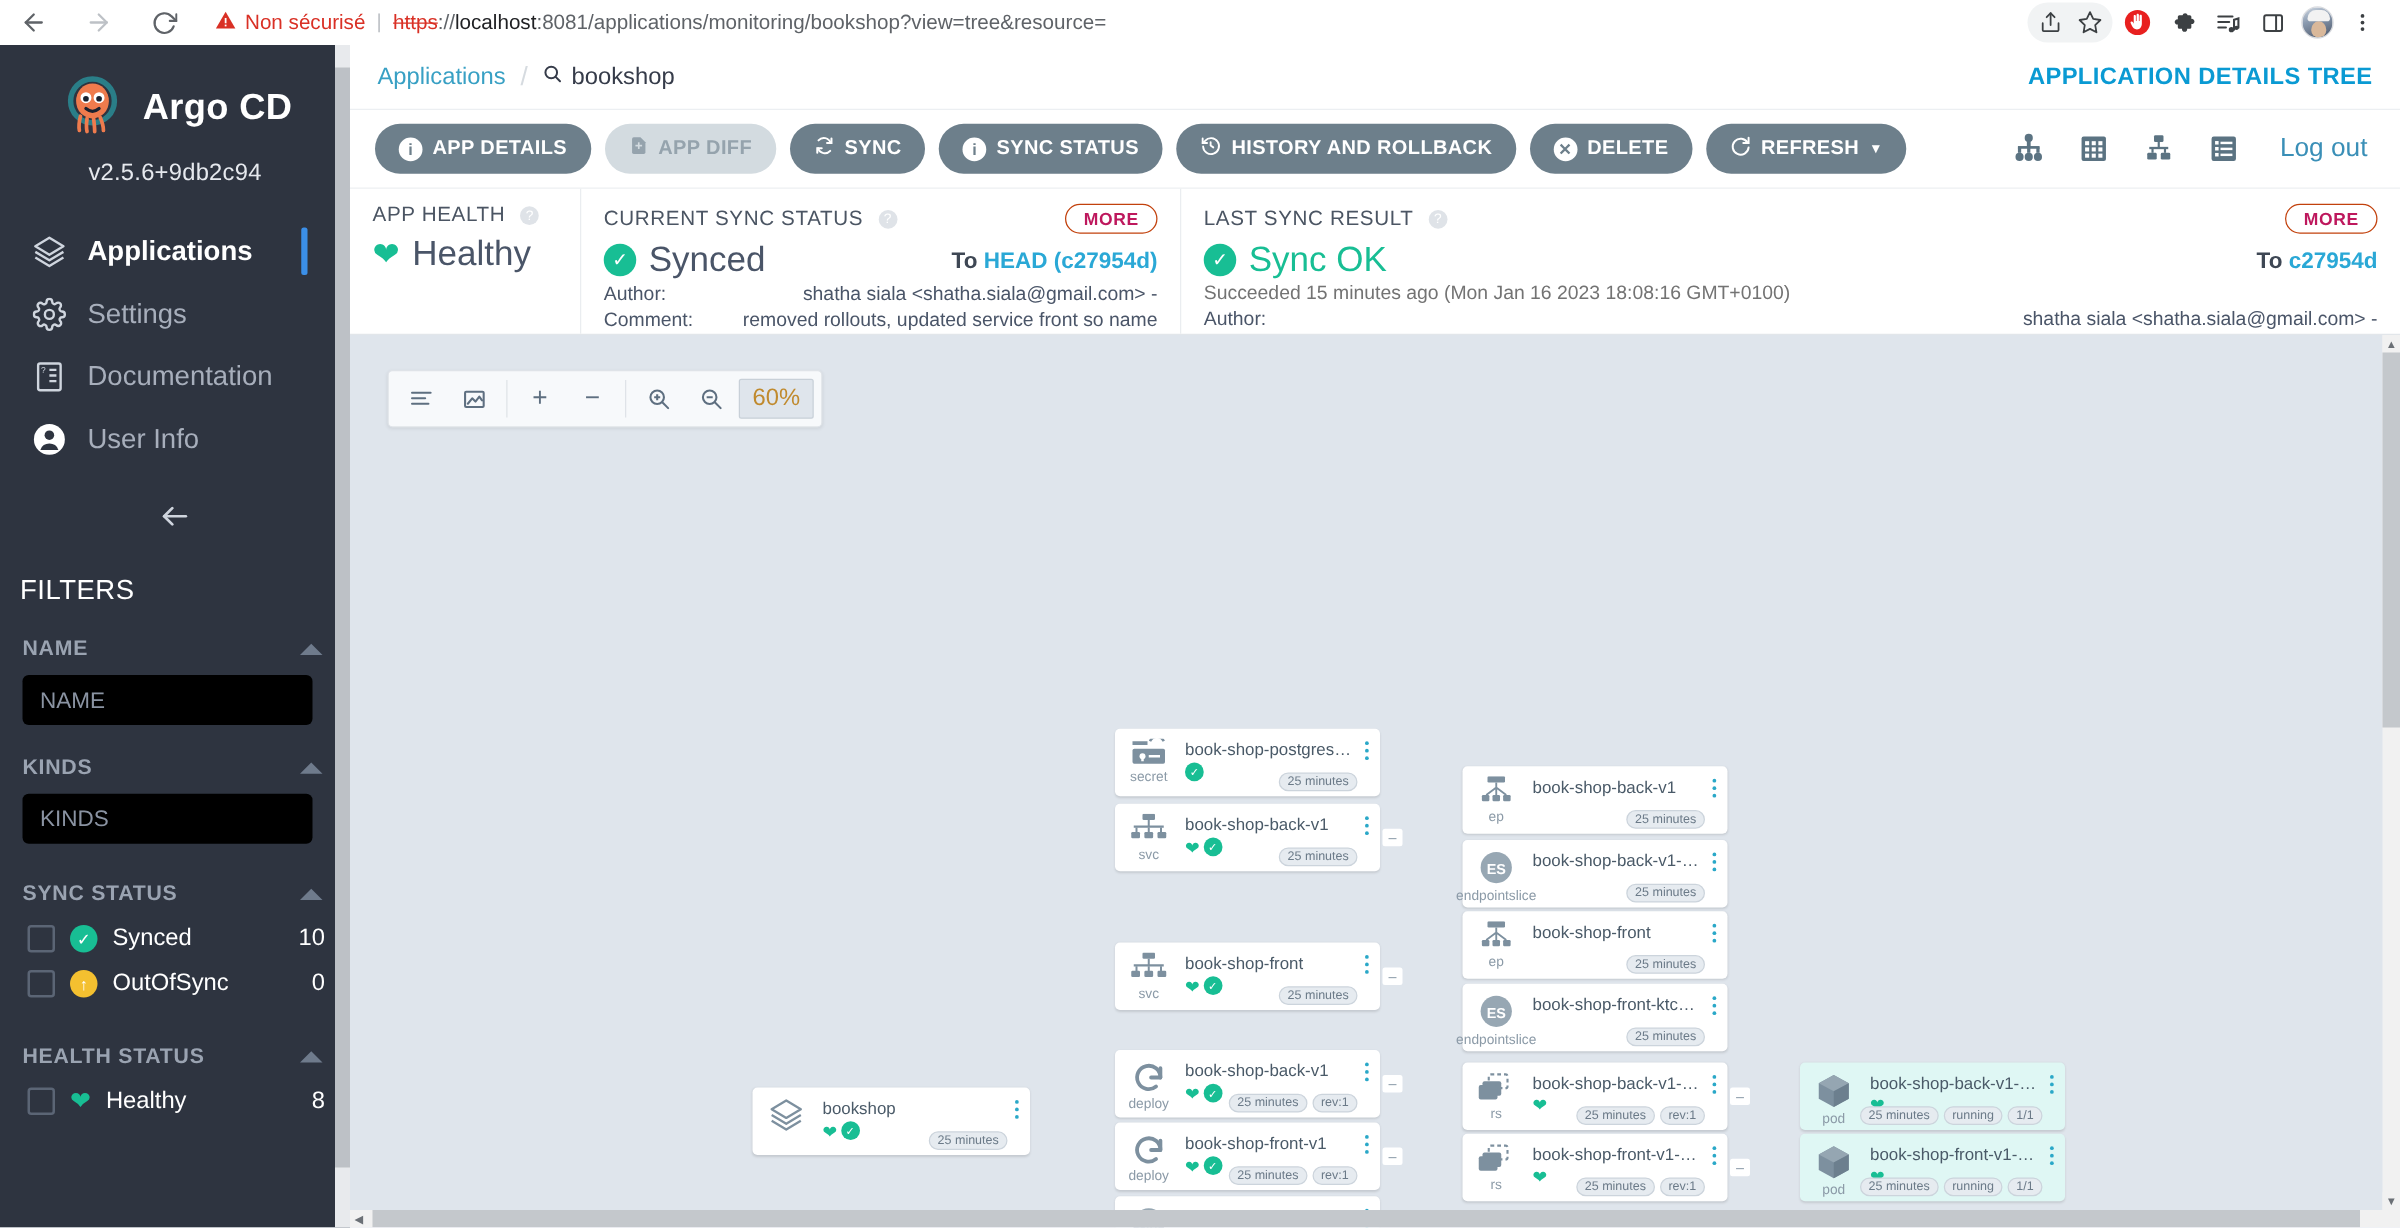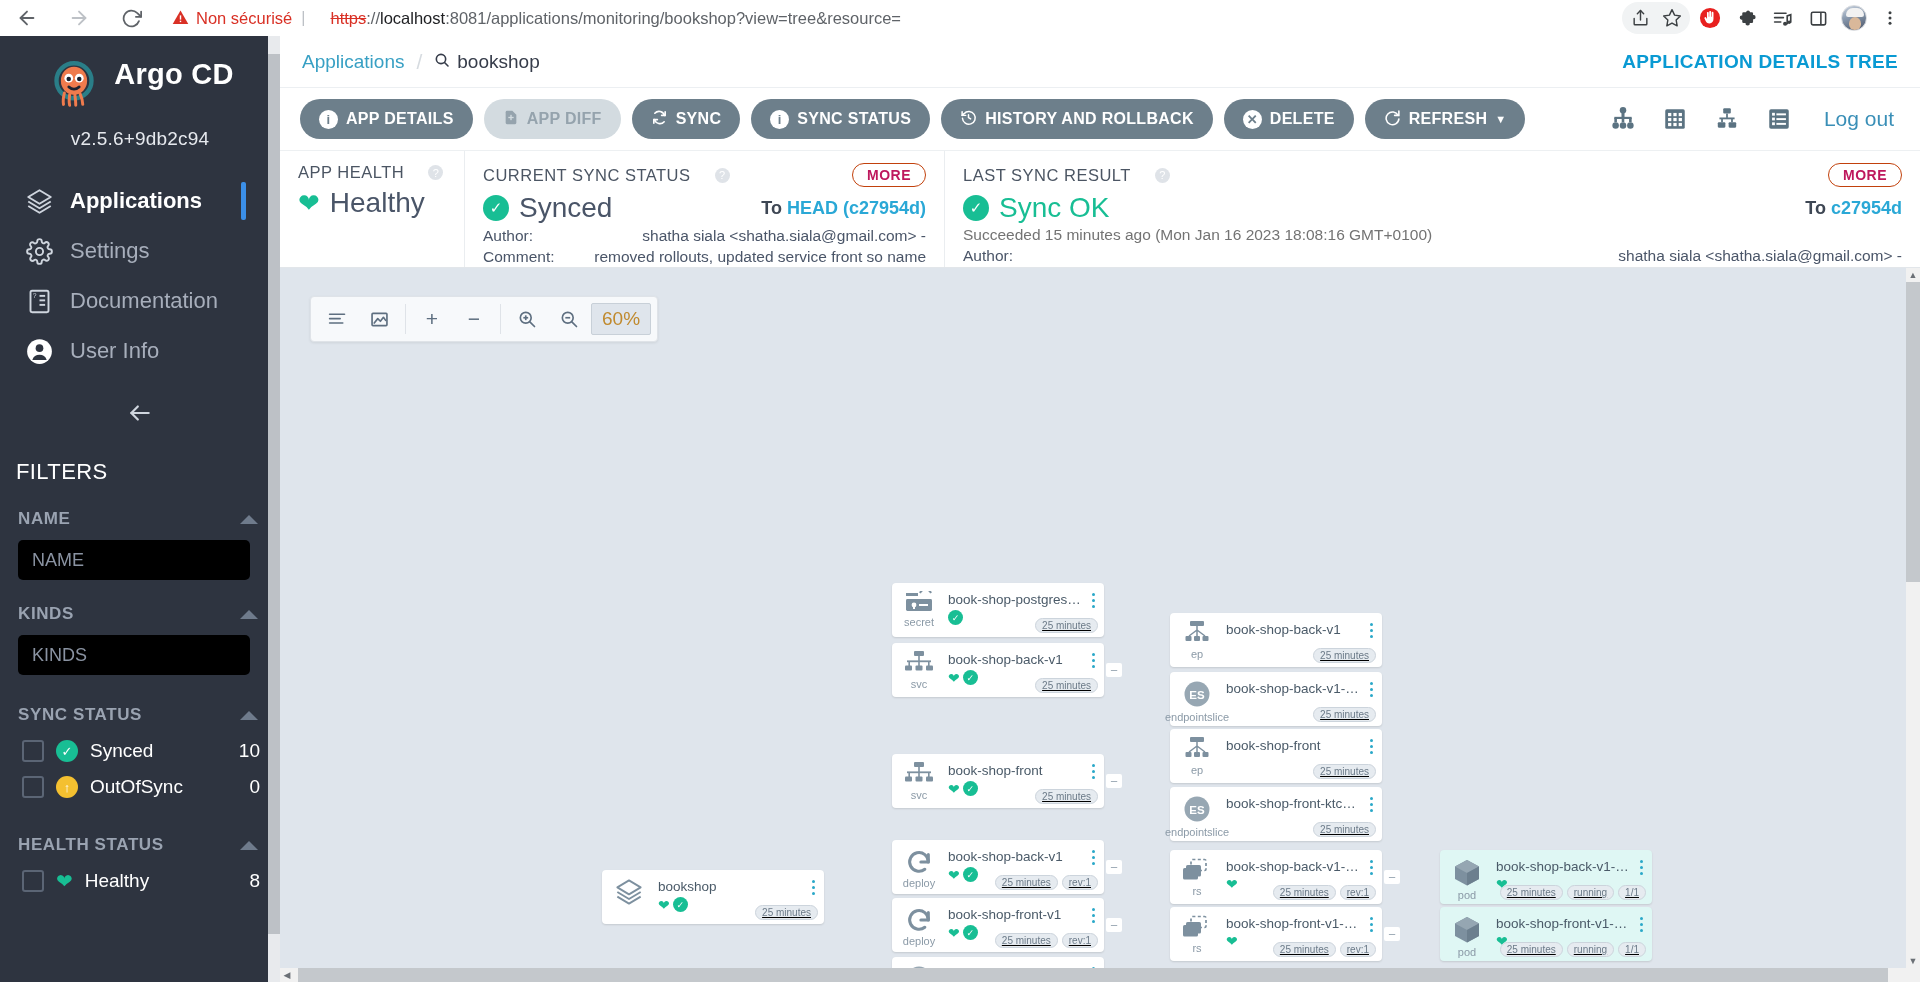--- a/index.html
+++ b/index.html
@@ -9,36 +9,36 @@
   
   .browser-bar { height:36px; background:#ffffff; display:flex; align-items:center; padding:0 10px; gap:18px; }
   .nav-btn { width:34px; height:34px; display:flex; align-items:center; justify-content:center; color:#5f6368; cursor:pointer; }
   .nav-btn svg { display:block; }
   .omnibox { flex:1; height:28px; display:flex; align-items:center; margin-left:6px; }
   .warn-wrap { display:flex; align-items:center; gap:7px; }
   .warn-tri { color:#d93025; font-size:15px; line-height:1; }
   .warn-text { color:#d93025; font-size:16.5px; }
   .omni-sep { color:#bdc1c6; margin:0 9px; font-size:16px; }
   .url { font-size:16.5px; color:#5f6368; letter-spacing:0; }
-  .url .scheme { color:#d93025; text-decoration:line-through;margin-left:16px; }
+  .url .scheme { color:#d93025; text-decoration:line-through; }
   .url .host { color:#202124; }
   .url .rest { color:#5f6368; }
   .chrome-right { display:flex; align-items:center; gap:4px; padding-right:4px; }
   .cr-icon { width:32px; height:32px; display:flex; align-items:center; justify-content:center; color:#3c4043; cursor:pointer; }
   .cr-pill { display:flex; align-items:center; background:#f1f3f4; border-radius:16px; height:32px; padding:0 2px; }
   .avatar { width:26px; height:26px; border-radius:50%; background:linear-gradient(160deg,#cfd8e3 0%,#8b9bb0 40%,#4a5568 100%); border:1px solid #dadce0; position:relative; overflow:hidden;}
   .avatar:after{content:"";position:absolute;left:4px;top:2px;width:18px;height:9px;border-radius:9px 9px 3px 3px;background:#f2f2f2;}
   .avatar:before{content:"";position:absolute;left:7px;top:11px;width:12px;height:13px;border-radius:50% 50% 45% 45%;background:#d9b89a;}
 
   
   .page { display:flex; height:946px; width:1920px; }
 
   
   .sidebar { width:280px; background:#2e3440; color:#fff; position:relative; flex:none; overflow:hidden; }
-  .logo-row { display:flex; justify-content:center; gap:12px; padding-top:22px; }
+  .logo-row { display:flex; align-items:center; justify-content:center; gap:12px; padding-top:22px; }
   .octo { width:56px; height:56px; position:relative; }
   .brand { font-size:29px; font-weight:bold; color:#fff; letter-spacing:.3px; }
   .version { text-align:center; font-size:19px; color:#e6e9ee; margin-top:14px; letter-spacing:.2px;}
   .nav { margin-top:26px; }
   .nav-item { display:flex; align-items:center; gap:16px; padding:10px 0 10px 24px; font-size:22px; color:#a7aebb; cursor:pointer; position:relative; }
   .nav-item.active { color:#ffffff; font-weight:bold; }
   .nav-item.active .rail { position:absolute; right:34px; top:6px; bottom:6px; width:5px; background:#3b8fe8; border-radius:2px; }
   .nav-ic { width:30px; height:30px; display:flex; align-items:center; justify-content:center; color:#cfd5de; }
   .collapse-row { display:flex; justify-content:center; margin-top:24px; }
   .collapse-btn { font-size:27px; color:#cfd5de; cursor:pointer; }
@@ -70,21 +70,21 @@
   .view-icons { margin-left:auto; display:flex; align-items:center; gap:18px; padding-right:6px;}
   .vic { width:34px;height:34px;display:flex;align-items:center;justify-content:center;color:#607585; cursor:pointer;}
   .logout { color:#3a8fb7; font-size:21px; margin-left:10px; cursor:pointer;}
 
   
   .status-strip { height:118px; display:flex; border-top:1px solid #edf0f2; border-bottom:1px solid #e2e6ea;}
   .pane { padding:12px 18px 0 18px; }
   .pane.health { width:185px; border-right:1px solid #eaedf0; }
   .pane.sync { flex:1; max-width:480px; border-right:1px solid #eaedf0;}
   .pane.last { flex:1; }
-  .pane-hd { display:flex; align-items:center; gap:24px; }
+  .pane-hd { display:flex; align-items:center; gap:12px; }
   .pane-title { font-size:16.5px; color:#4b5563; letter-spacing:.5px;}
   .qmark { width:15px;height:15px;border-radius:50%;background:#dfe3e8;color:#fff;font-size:11px;display:flex;align-items:center;justify-content:center; flex:none;}
   .more-btn { margin-left:auto; border:1px solid #c2410c; color:#be185d; border-radius:14px; font-size:14px; font-weight:bold; padding:3px 14px; letter-spacing:.5px; cursor:pointer;}
   .big-row { display:flex; align-items:center; gap:10px; margin-top:5px;}
   .big-txt { font-size:28px; color:#4a5568; }
   .big-txt.green { color:#18be94; }
   .heart { color:#18be94; font-size:26px; line-height:1;}
   .chk { width:26px;height:26px;border-radius:50%;background:#18be94;color:#fff;font-size:15px;display:flex;align-items:center;justify-content:center; flex:none;}
   .to-rev { margin-left:auto; font-size:18px; color:#3e4754; font-weight:bold;}
   .to-rev a { color:#2aa8d6; }
@@ -106,21 +106,21 @@
   .node.app { background:#fff; }
   .n-ic { width:54px; flex:none; display:flex; flex-direction:column; align-items:center; padding-top:8px; color:#7d909f;}
   .n-kind { font-size:11px; color:#8b9aa7; margin-top:1px; white-space:nowrap; }
   .n-body { flex:1; padding:9px 0 0 2px; min-width:0;}
   .n-title { font-size:13.5px; color:#4a5a68; white-space:nowrap; overflow:hidden; text-overflow:ellipsis; }
   .n-icons { display:flex; align-items:center; gap:3px; margin-top:3px;}
   .n-heart { color:#18be94; font-size:14px; line-height:1;}
   .n-chk { width:15px;height:15px;border-radius:50%;background:#18be94;color:#fff;font-size:9px;display:flex;align-items:center;justify-content:center;}
   .kebab { width:22px; flex:none; padding-top:10px; color:#2aa8c8; font-size:14px; line-height:5px; text-align:center; letter-spacing:0; cursor:pointer;}
   .kebab span{display:block;width:3px;height:3px;border-radius:50%;background:#2aa8c8;margin:0 auto 3px;}
-  .tags { position:absolute; right:6px; bottom:4px; display:flex; gap:4px;text-decoration:underline;}
+  .tags { position:absolute; right:18px; bottom:4px; display:flex; gap:4px;}
   .tag { background:#e6ebf0; border:1px solid #ccd4dc; border-radius:9px; font-size:10px; color:#6b7a88; padding:1px 6px; white-space:nowrap;}
   .minus { position:absolute; background:#fff; border-radius:2px; width:16px; height:14px; display:flex;align-items:center;justify-content:center; color:#9aa8b4; font-size:13px; z-index:4;}
   svg.edges { position:absolute; inset:0; pointer-events:none; }
 
   .canv-scroll-v { position:absolute; right:0; top:0; width:14px; height:100%; background:#f1f1f1; }
   .canv-thumb-v { position:absolute; right:0; top:0; width:14px; height:120px; background:#c4c8cc; }
   .canv-scroll-h { position:absolute; left:0; bottom:0; height:14px; width:100%; background:#f1f1f1; }
   .canv-thumb-h { position:absolute; left:18px; bottom:0; height:14px; width:1590px; background:#c4c8cc; }
   .arrow-sq { position:absolute; color:#6b7076; font-size:9px; display:flex;align-items:center;justify-content:center;background:#f1f1f1;}
 </style>

